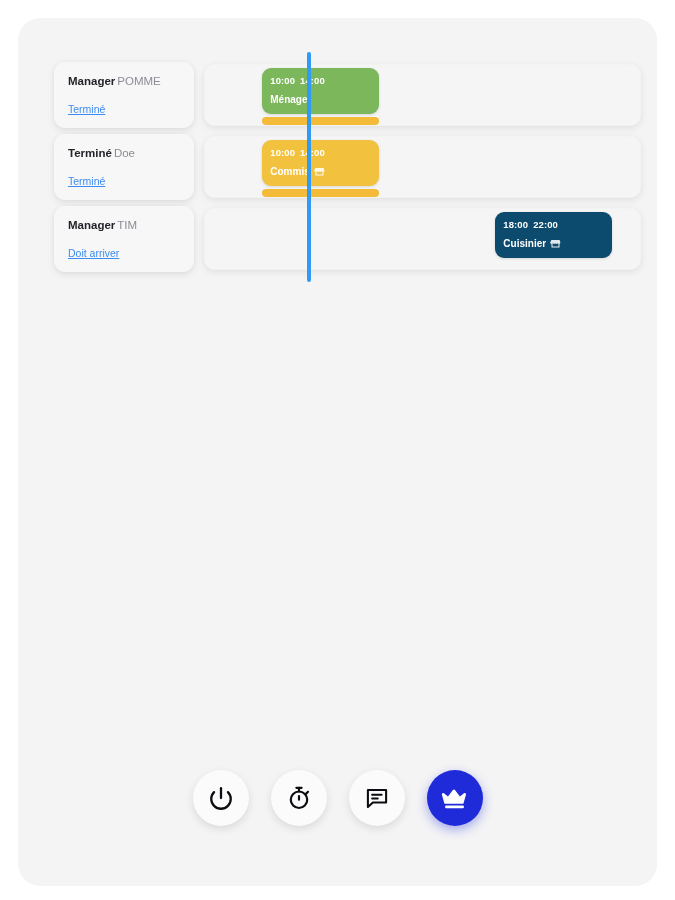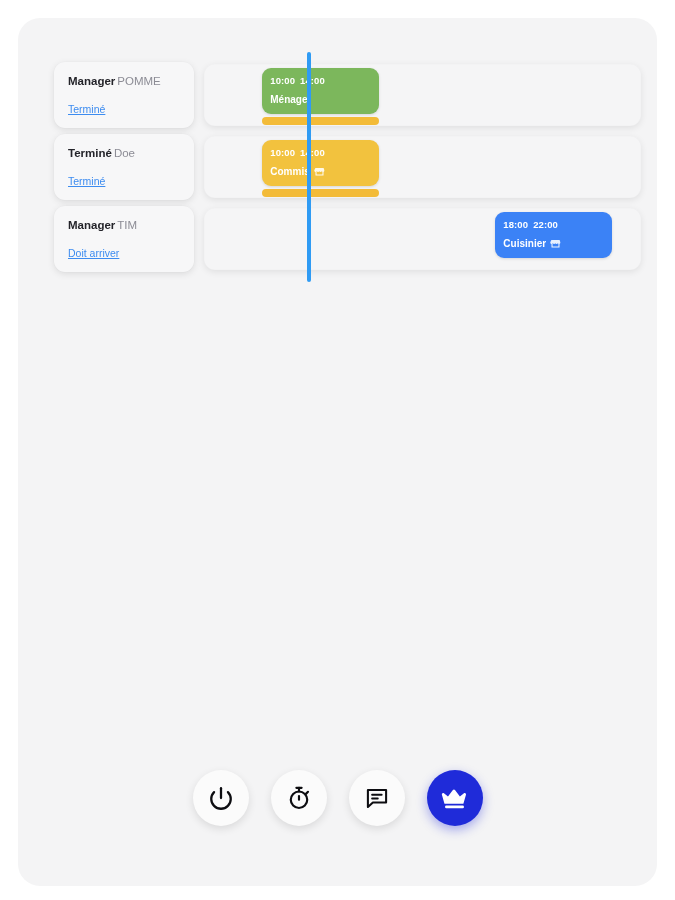--- a/index.html
+++ b/index.html
@@ -134,21 +134,21 @@
     white-space: nowrap;
     line-height: 1.2;
     display: flex;
     align-items: flex-start;
     gap: 4px;
   }
   .shift-role svg { display: block; opacity: 0.92; }
 
   .shift.green  { background: #7cb75c; }
   .shift.amber  { background: #f2c23e; }
-  .shift.red    { background: #3b82f6; }
+  .shift.red    { background: #0c4a6e; }
 
   
   .progress-track {
     position: absolute;
     height: 8px;
     border-radius: 5px;
     background: #f3bb38;
   }
 
   

